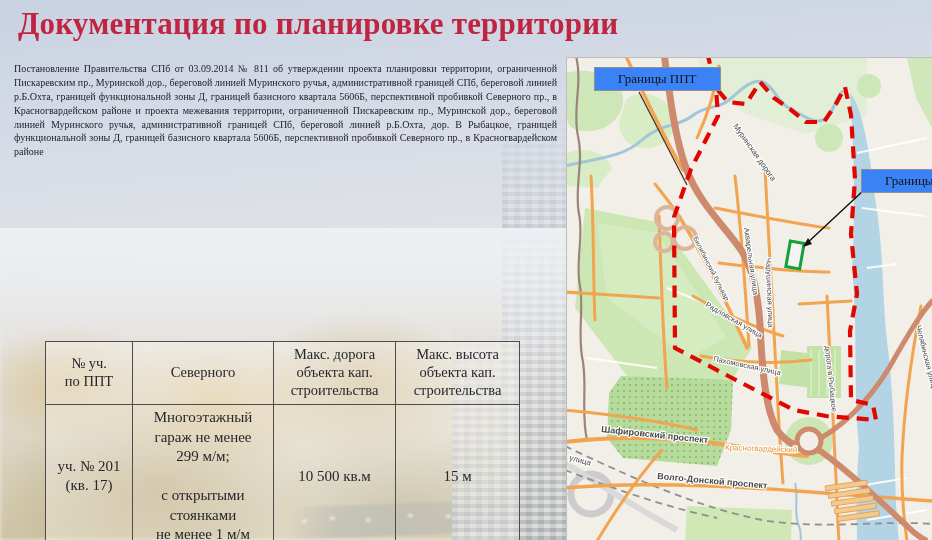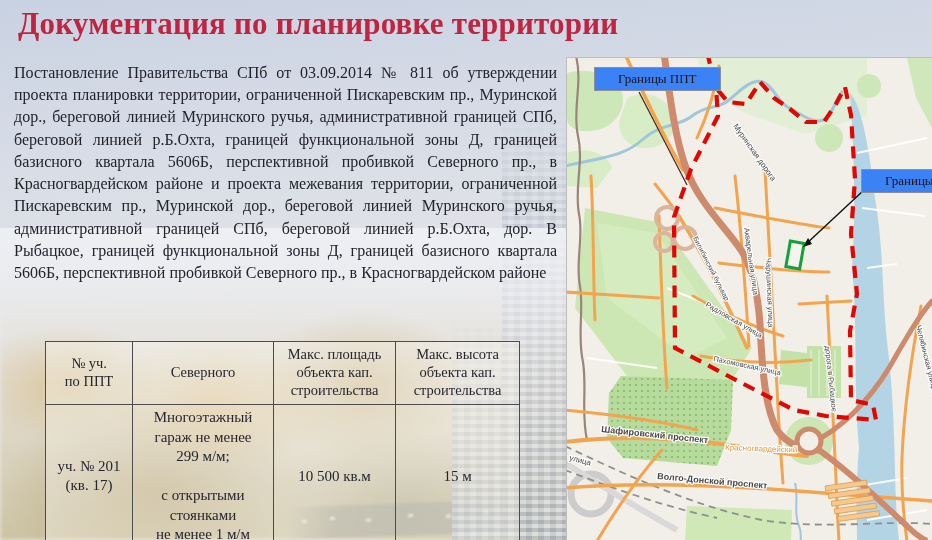--- a/index.html
+++ b/index.html
@@ -29,21 +29,21 @@
             mask-image:linear-gradient(180deg,transparent 0%,rgba(0,0,0,.55) 35%,rgba(0,0,0,.95) 100%);}
   .tower.t1{left:502px;top:108px;width:64px;height:432px;}
   .tower.t2{left:452px;top:318px;width:50px;height:222px;}
   .haze{position:absolute;left:0;top:228px;width:568px;height:312px;
     background:linear-gradient(180deg, rgba(238,240,244,.95) 0%, rgba(238,240,244,.4) 42%, rgba(238,240,244,.12) 100%);}
 
   
   .title{position:absolute;left:18px;top:5px;width:830px;
     font-weight:bold;font-size:31px;line-height:1.25;color:#bf2440;letter-spacing:.2px;}
   .body-text{position:absolute;left:14px;top:62px;width:543px;
-    font-size:16px;line-height:1.39;color:#23232c;text-align:justify;}
+    font-size:10px;line-height:1.39;color:#23232c;text-align:justify;}
 
   
   table.spec{position:absolute;left:45px;top:341px;width:474px;border-collapse:collapse;
     table-layout:fixed;color:#26262e;}
   table.spec td,table.spec th{border:1px solid #4c4c50;background:rgba(248,245,238,.42);
     text-align:center;vertical-align:middle;white-space:pre-line;padding:3px 4px;font-weight:normal;}
   table.spec th{height:56px;font-size:14.5px;line-height:1.22;}
   table.spec td{height:124px;font-size:15px;line-height:1.3;}
   .cw0{width:87px}.cw1{width:141px}.cw2{width:122px}.cw3{width:124px}
 
@@ -83,21 +83,21 @@
         <col class="cw0">
         <col class="cw1">
         <col class="cw2">
         <col class="cw3">
       </colgroup>
     <tbody>
         <tr>
       <th>№ уч.
 по ППТ</th>
       <th>Северного</th>
-      <th>Макс. площадь
+      <th>Макс. дорога
 объекта кап.
 строительства</th>
       <th>Макс. высота
 объекта кап.
 строительства</th>
     </tr>
     <tr>
       <td>уч. № 201
 (кв. 17)</td>
       <td>Многоэтажный

